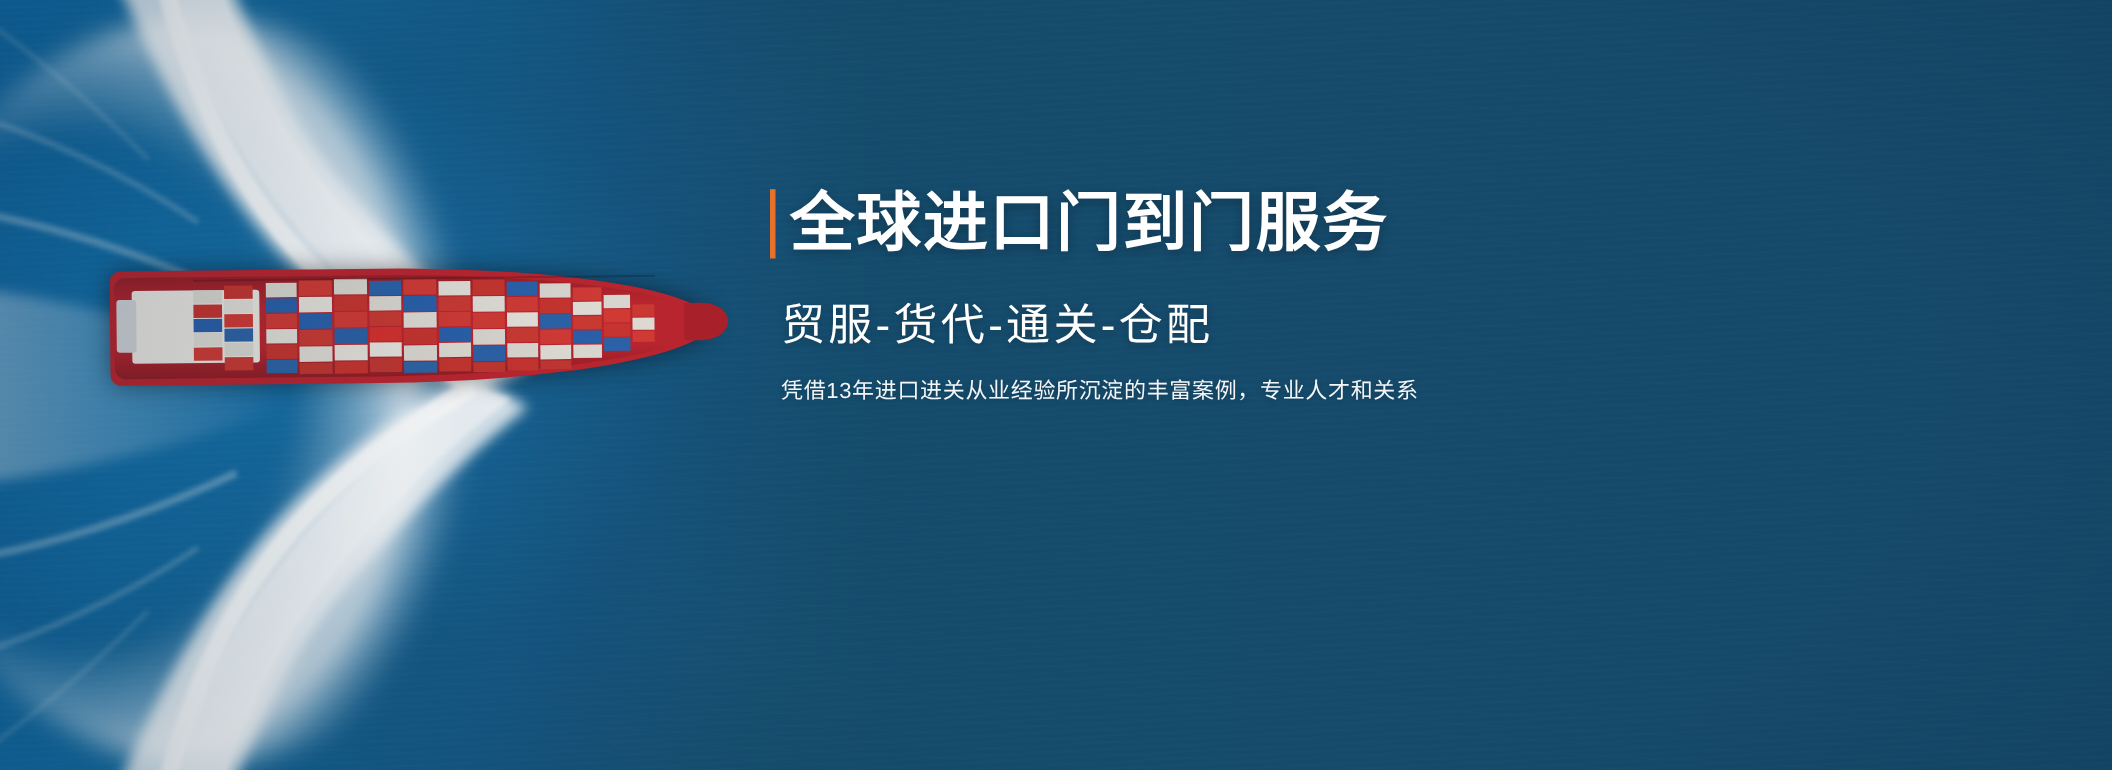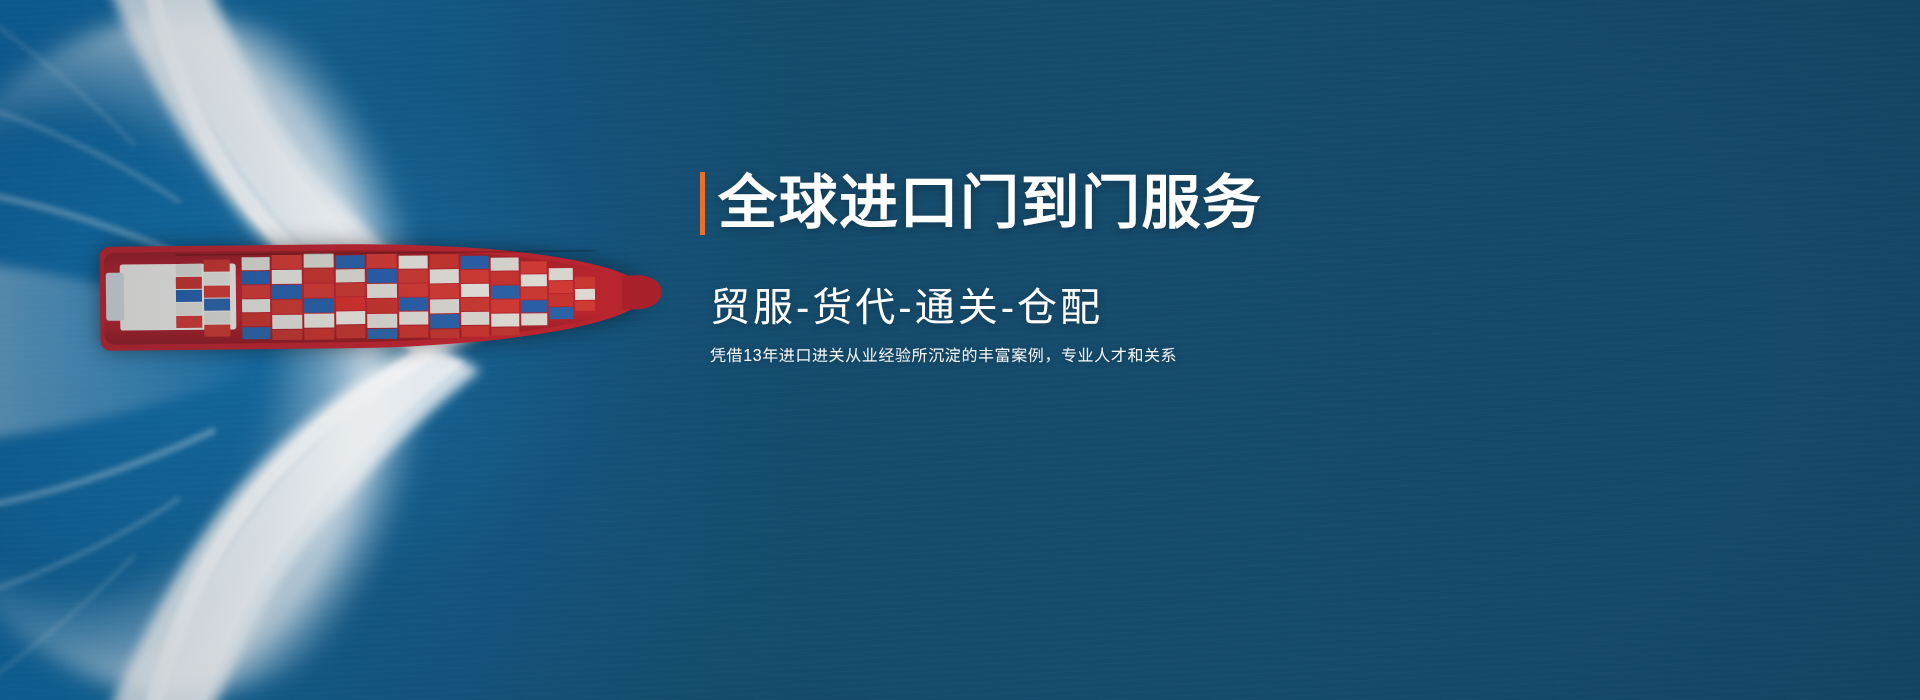--- a/index.html
+++ b/index.html
@@ -179,29 +179,28 @@
     position: absolute;
     left: 10px;
     top: 274px;
     font-size: 40px;
     line-height: 1.1;
     color: #ffffff;
     letter-spacing: 3px;
     white-space: nowrap;
     font-weight: normal;
     text-shadow: 0 2px 8px rgba(0,0,0,0.25);
-    margin-top: 11px;
   }
 
   .desc {
     position: absolute;
     left: 10px;
     top: 340px;
     width: 700px;
-    font-size: 16px;
+    font-size: 20px;
     line-height: 32px;
     color: #f2f6f8;
     letter-spacing: 0.6px;
     text-shadow: 0 1px 6px rgba(0,0,0,0.25);
   }
   .desc p {
     margin: 0;
     white-space: nowrap;
   }
 </style>

